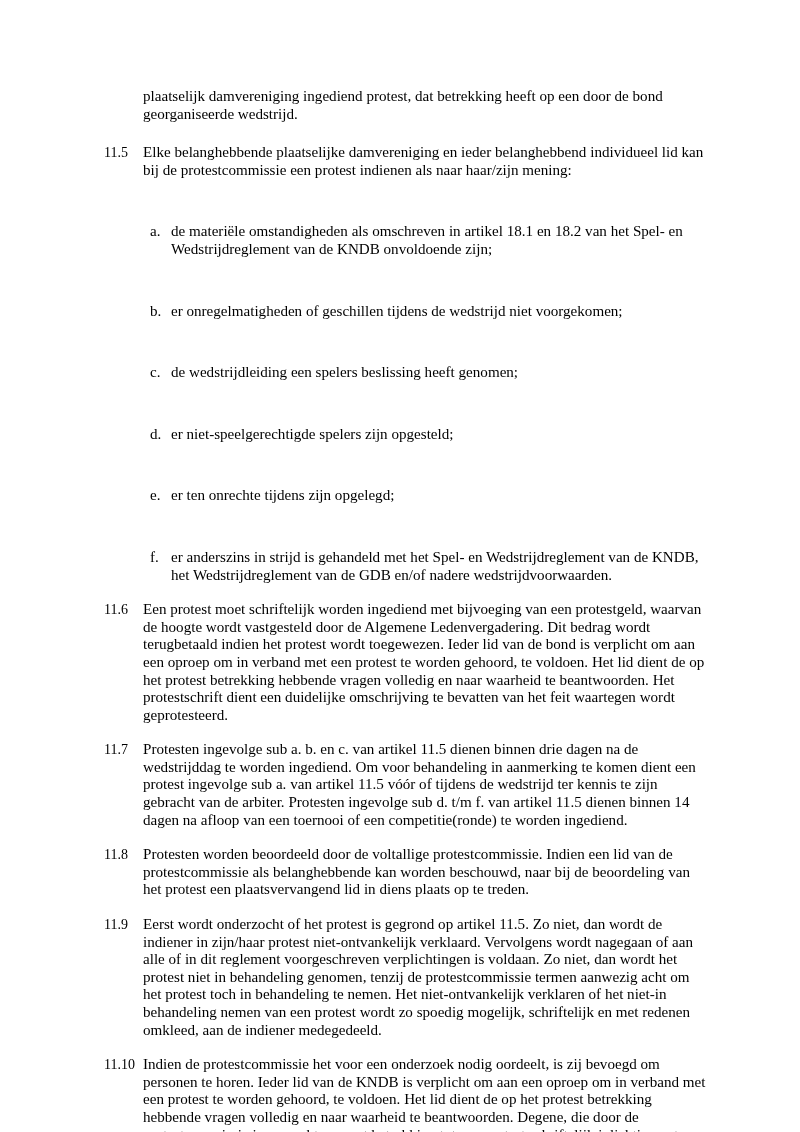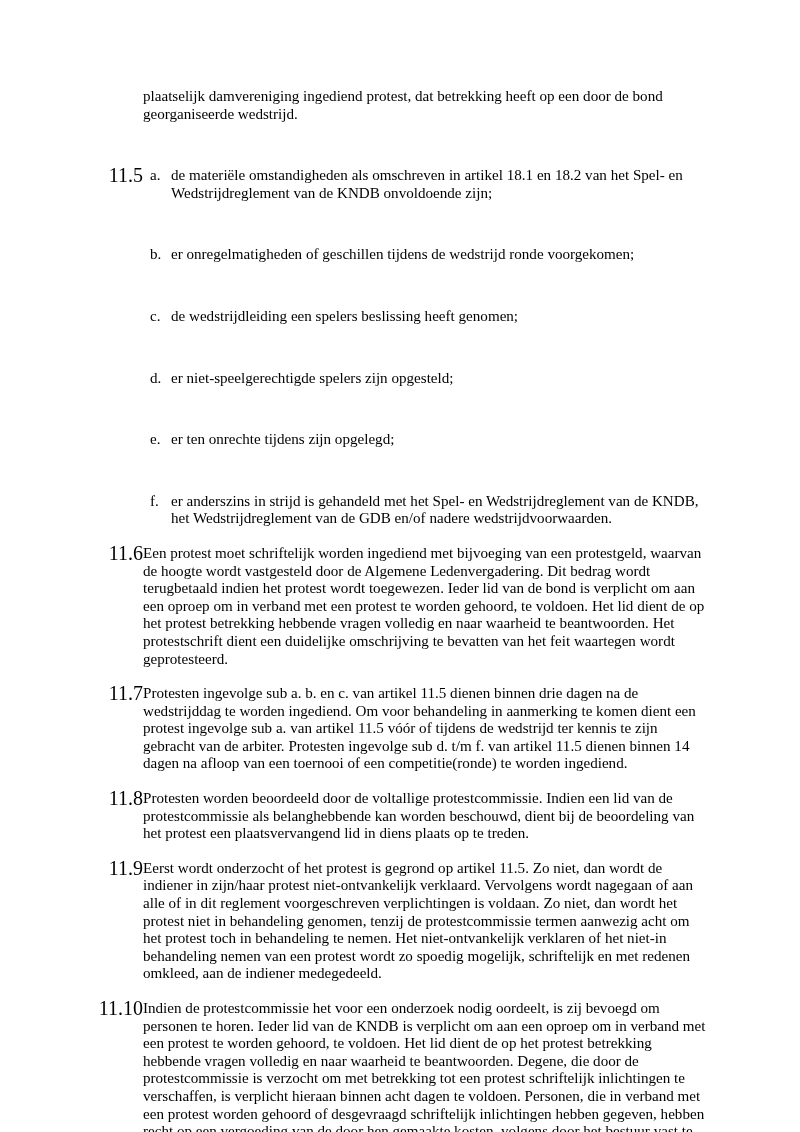--- a/index.html
+++ b/index.html
@@ -32,27 +32,26 @@
   .clause {
     position: relative;
     padding-left: 47px;      
     margin-bottom: 17px;
     font-size: 15.1px;
     line-height: 17.6px;
     text-align: left;
   }
   .clause .num {
     position: absolute;
-    left: 0;
+    left: 8px;
     top: 0;
     width: 47px;
-    font-size: 20px;
+    font-size: 14px;
     line-height: 17.6px;
     white-space: nowrap;
-    text-align: right;
   }
   .clause .txt {
     display: block;
   }
 
   
   .clause.continuation {
     margin-bottom: 21px;
   }
 
@@ -92,28 +91,29 @@
 <div class="page">
   <div class="doc-body">
 
     <div class="clause continuation">
       <span class="txt">plaatselijk damvereniging ingediend protest, dat betrekking heeft op een door de bond georganiseerde wedstrijd.</span>
     </div>
 
     <div id="clause-container">
         <div class="clause">
           <span class="num">11.5</span>
+          <span class="txt">Elke belanghebbende plaatselijke damvereniging en ieder belanghebbend individueel lid kan bij de protestcommissie een protest indienen als naar haar/zijn mening:</span>
           <div class="subitems">
             <div class="subitem">
               <span class="marker">a.</span>
               <span class="subtxt">de materiële omstandigheden als omschreven in artikel 18.1 en 18.2 van het Spel- en Wedstrijdreglement van de KNDB onvoldoende zijn;</span>
             </div>
             <div class="subitem">
               <span class="marker">b.</span>
-              <span class="subtxt">er onregelmatigheden of geschillen tijdens de wedstrijd ronde voorgekomen;</span>
+              <span class="subtxt">er onregelmatigheden of geschillen tijdens de wedstrijd niet voorgekomen;</span>
             </div>
             <div class="subitem">
               <span class="marker">c.</span>
               <span class="subtxt">de wedstrijdleiding een spelers beslissing heeft genomen;</span>
             </div>
             <div class="subitem">
               <span class="marker">d.</span>
               <span class="subtxt">er niet-speelgerechtigde spelers zijn opgesteld;</span>
             </div>
             <div class="subitem">
@@ -129,21 +129,21 @@
         <div class="clause">
           <span class="num">11.6</span>
           <span class="txt">Een protest moet schriftelijk worden ingediend met bijvoeging van een protestgeld, waarvan de hoogte wordt vastgesteld door de Algemene Ledenvergadering. Dit bedrag wordt terugbetaald indien het protest wordt toegewezen. Ieder lid van de bond is verplicht om aan een oproep om in verband met een protest te worden gehoord, te voldoen. Het lid dient de op het protest betrekking hebbende vragen volledig en naar waarheid te beantwoorden. Het protestschrift dient een duidelijke omschrijving te bevatten van het feit waartegen wordt geprotesteerd.</span>
         </div>
         <div class="clause">
           <span class="num">11.7</span>
           <span class="txt">Protesten ingevolge sub a. b. en c. van artikel 11.5 dienen binnen drie dagen na de wedstrijddag te worden ingediend. Om voor behandeling in aanmerking te komen dient een protest ingevolge sub a. van artikel 11.5 vóór of tijdens de wedstrijd ter kennis te zijn gebracht van de arbiter. Protesten ingevolge sub d. t/m f. van artikel 11.5 dienen binnen 14 dagen na afloop van een toernooi of een competitie(ronde) te worden ingediend.</span>
         </div>
         <div class="clause">
           <span class="num">11.8</span>
-          <span class="txt">Protesten worden beoordeeld door de voltallige protestcommissie. Indien een lid van de protestcommissie als belanghebbende kan worden beschouwd, dient bij de beoordeling van het protest een plaatsvervangend lid in diens plaats op te treden.</span>
+          <span class="txt">Protesten worden beoordeeld door de voltallige protestcommissie. Indien een lid van de protestcommissie als belanghebbende kan worden beschouwd, naar bij de beoordeling van het protest een plaatsvervangend lid in diens plaats op te treden.</span>
         </div>
         <div class="clause">
           <span class="num">11.9</span>
           <span class="txt">Eerst wordt onderzocht of het protest is gegrond op artikel 11.5. Zo niet, dan wordt de indiener in zijn/haar protest niet-ontvankelijk verklaard. Vervolgens wordt nagegaan of aan alle of in dit reglement voorgeschreven verplichtingen is voldaan. Zo niet, dan wordt het protest niet in behandeling genomen, tenzij de protestcommissie termen aanwezig acht om het protest toch in behandeling te nemen. Het niet-ontvankelijk verklaren of het niet-in behandeling nemen van een protest wordt zo spoedig mogelijk, schriftelijk en met redenen omkleed, aan de indiener medegedeeld.</span>
         </div>
         <div class="clause">
           <span class="num">11.10</span>
           <span class="txt">Indien de protestcommissie het voor een onderzoek nodig oordeelt, is zij bevoegd om personen te horen. Ieder lid van de KNDB is verplicht om aan een oproep om in verband met een protest te worden gehoord, te voldoen. Het lid dient de op het protest betrekking hebbende vragen volledig en naar waarheid te beantwoorden. Degene, die door de protestcommissie is verzocht om met betrekking tot een protest schriftelijk inlichtingen te verschaffen, is verplicht hieraan binnen acht dagen te voldoen. Personen, die in verband met een protest worden gehoord of desgevraagd schriftelijk inlichtingen hebben gegeven, hebben recht op een vergoeding van de door hen gemaakte kosten, volgens door het bestuur vast te stellen normen.</span>
         </div>
       </div>

